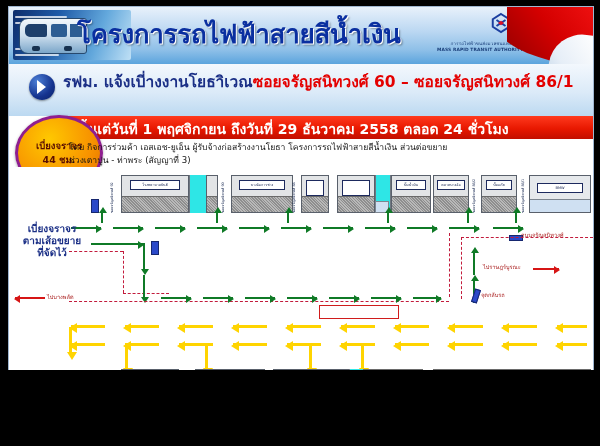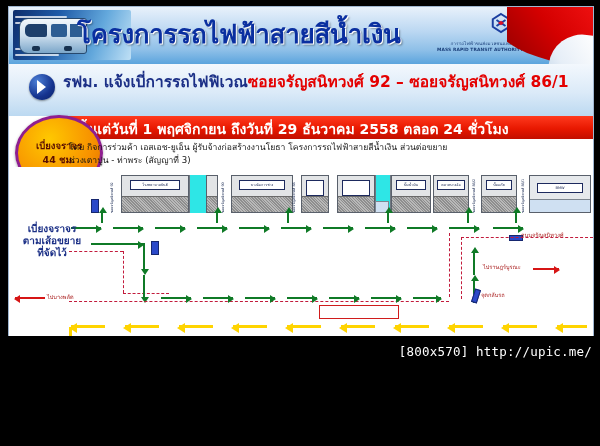--- a/index.html
+++ b/index.html
@@ -203,21 +203,21 @@
 
       <div class="fold">
         <div class="fold-red"></div>
         <div class="fold-white"></div>
       </div>
     </div>
 
     <div class="hl">
       <div class="hl-arrow"></div>
       <div class="hl-l1">
-        <span>รฟม. แจ้งเบี่การรถไฟฟิเวณ</span><span class="red">ซอยจรัญสนิทวงศ์ 92 – ซอยจรัญสนิทวงศ์ 86/1</span>
+        <span>รฟม. แจ้งเบี่างงานโยธาิเวณ</span><span class="red">ซอยจรัญสนิทวงศ์ 60 – ซอยจรัญสนิทวงศ์ 86/1</span>
       </div>
     </div>
 
     <div class="datebar">
       <span>ตั้งแต่วันที่ 1 พฤศจิกายน ถึงวันที่ 29 ธันวาคม 2558 ตลอด 24 ชั่วโมง</span>
     </div>
 
     <div class="badge">
       <div>เบี่ยงจราจร</div>
       <div>44 ชม.</div>
@@ -440,17 +440,14 @@
         <div class="shun">SH - UN</div>
         <div class="shun-s">JOINT VENTURE</div>
       </div>
     </div>
 
     <div class="swoosh">
         <i></i>
       </div>
   </div>
 
-  <div class="wm">
-    <span>[800x570] http://upic.me/</span>
-  </div>
 
 </div>
 
 </body></html>

